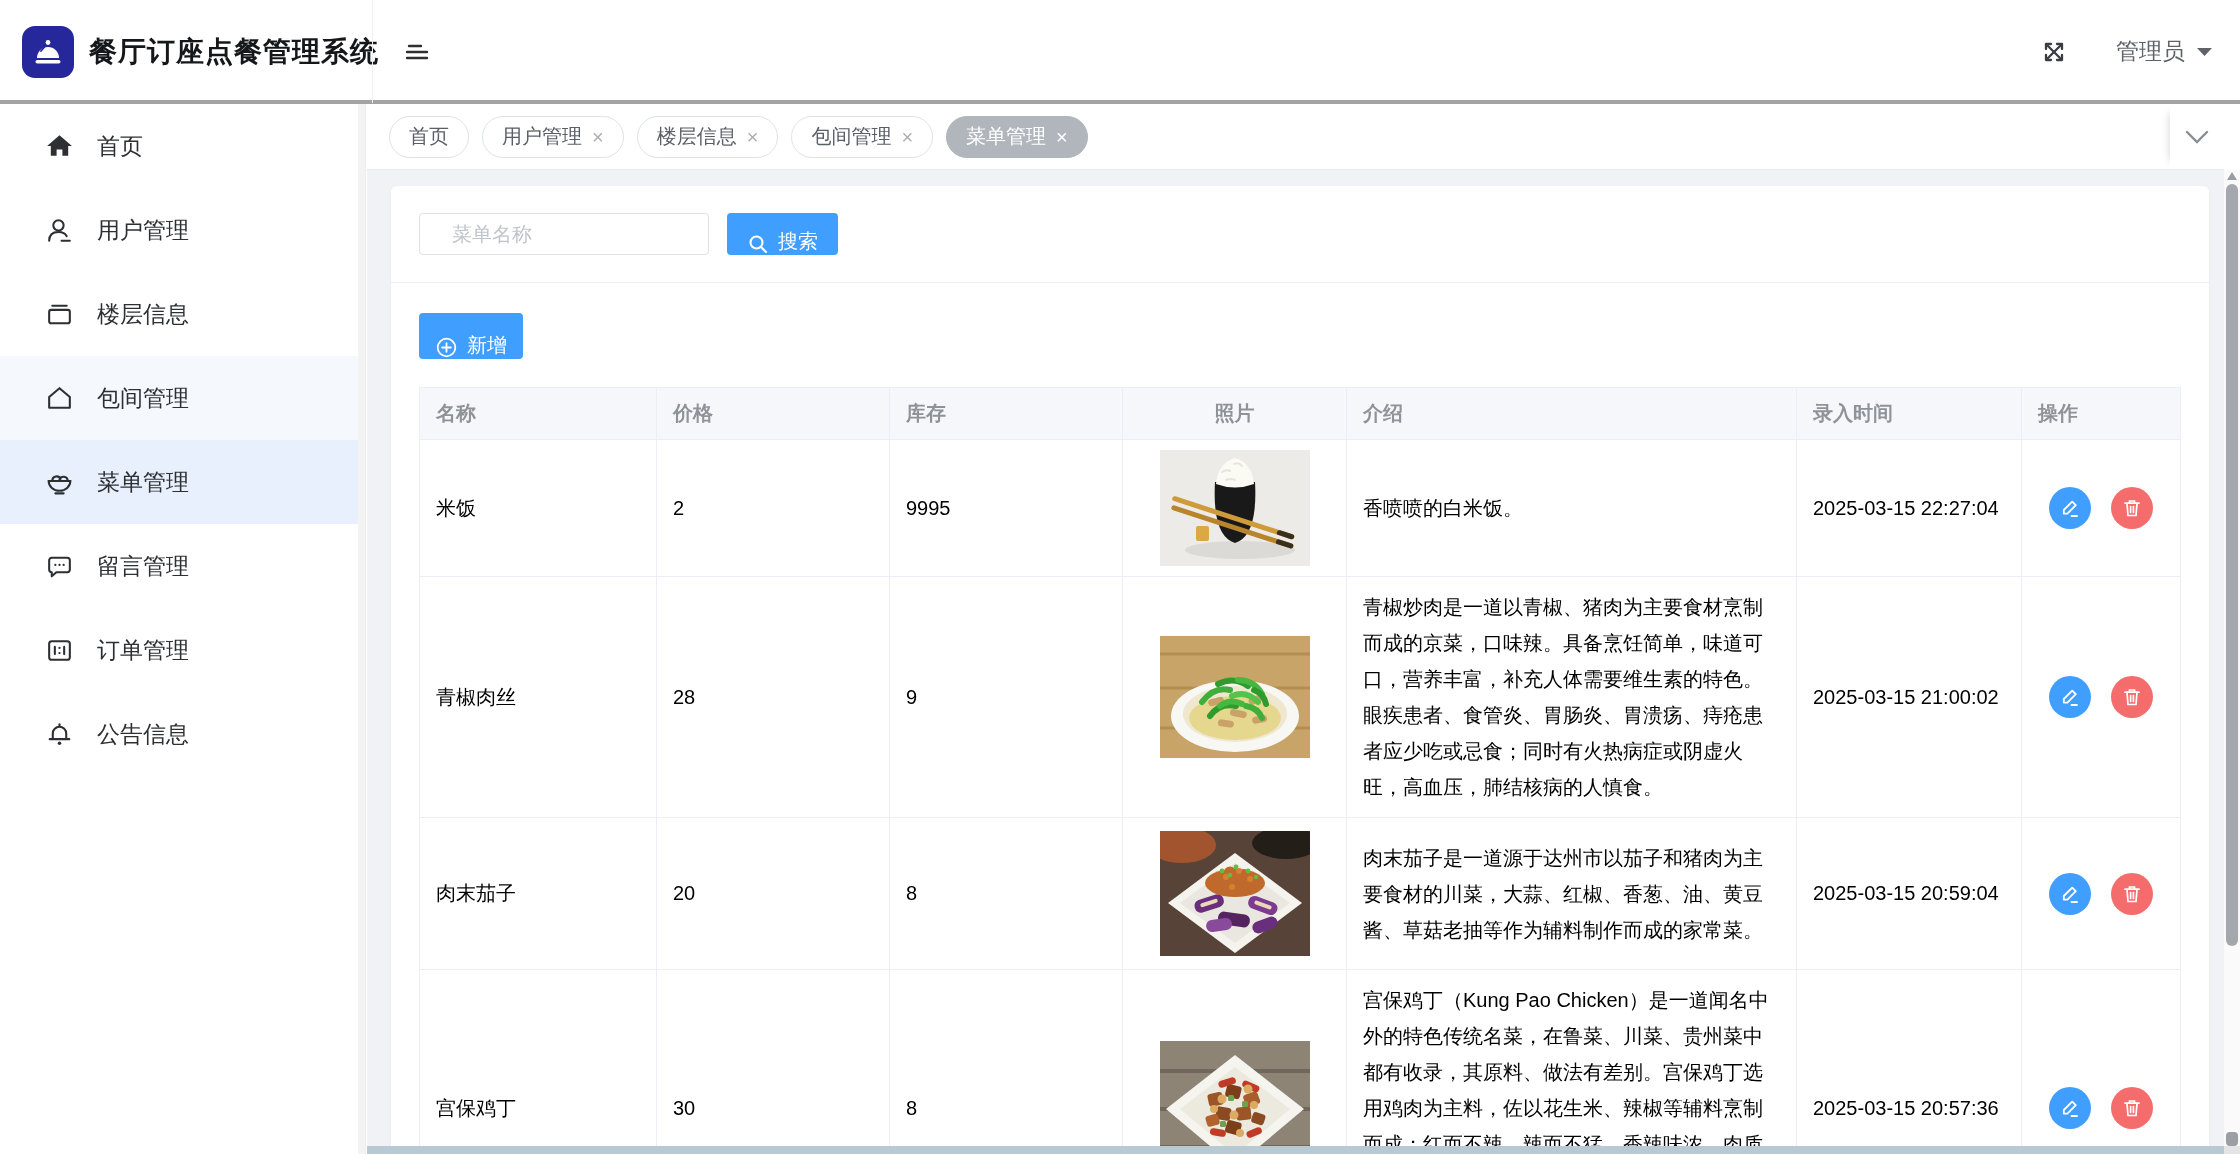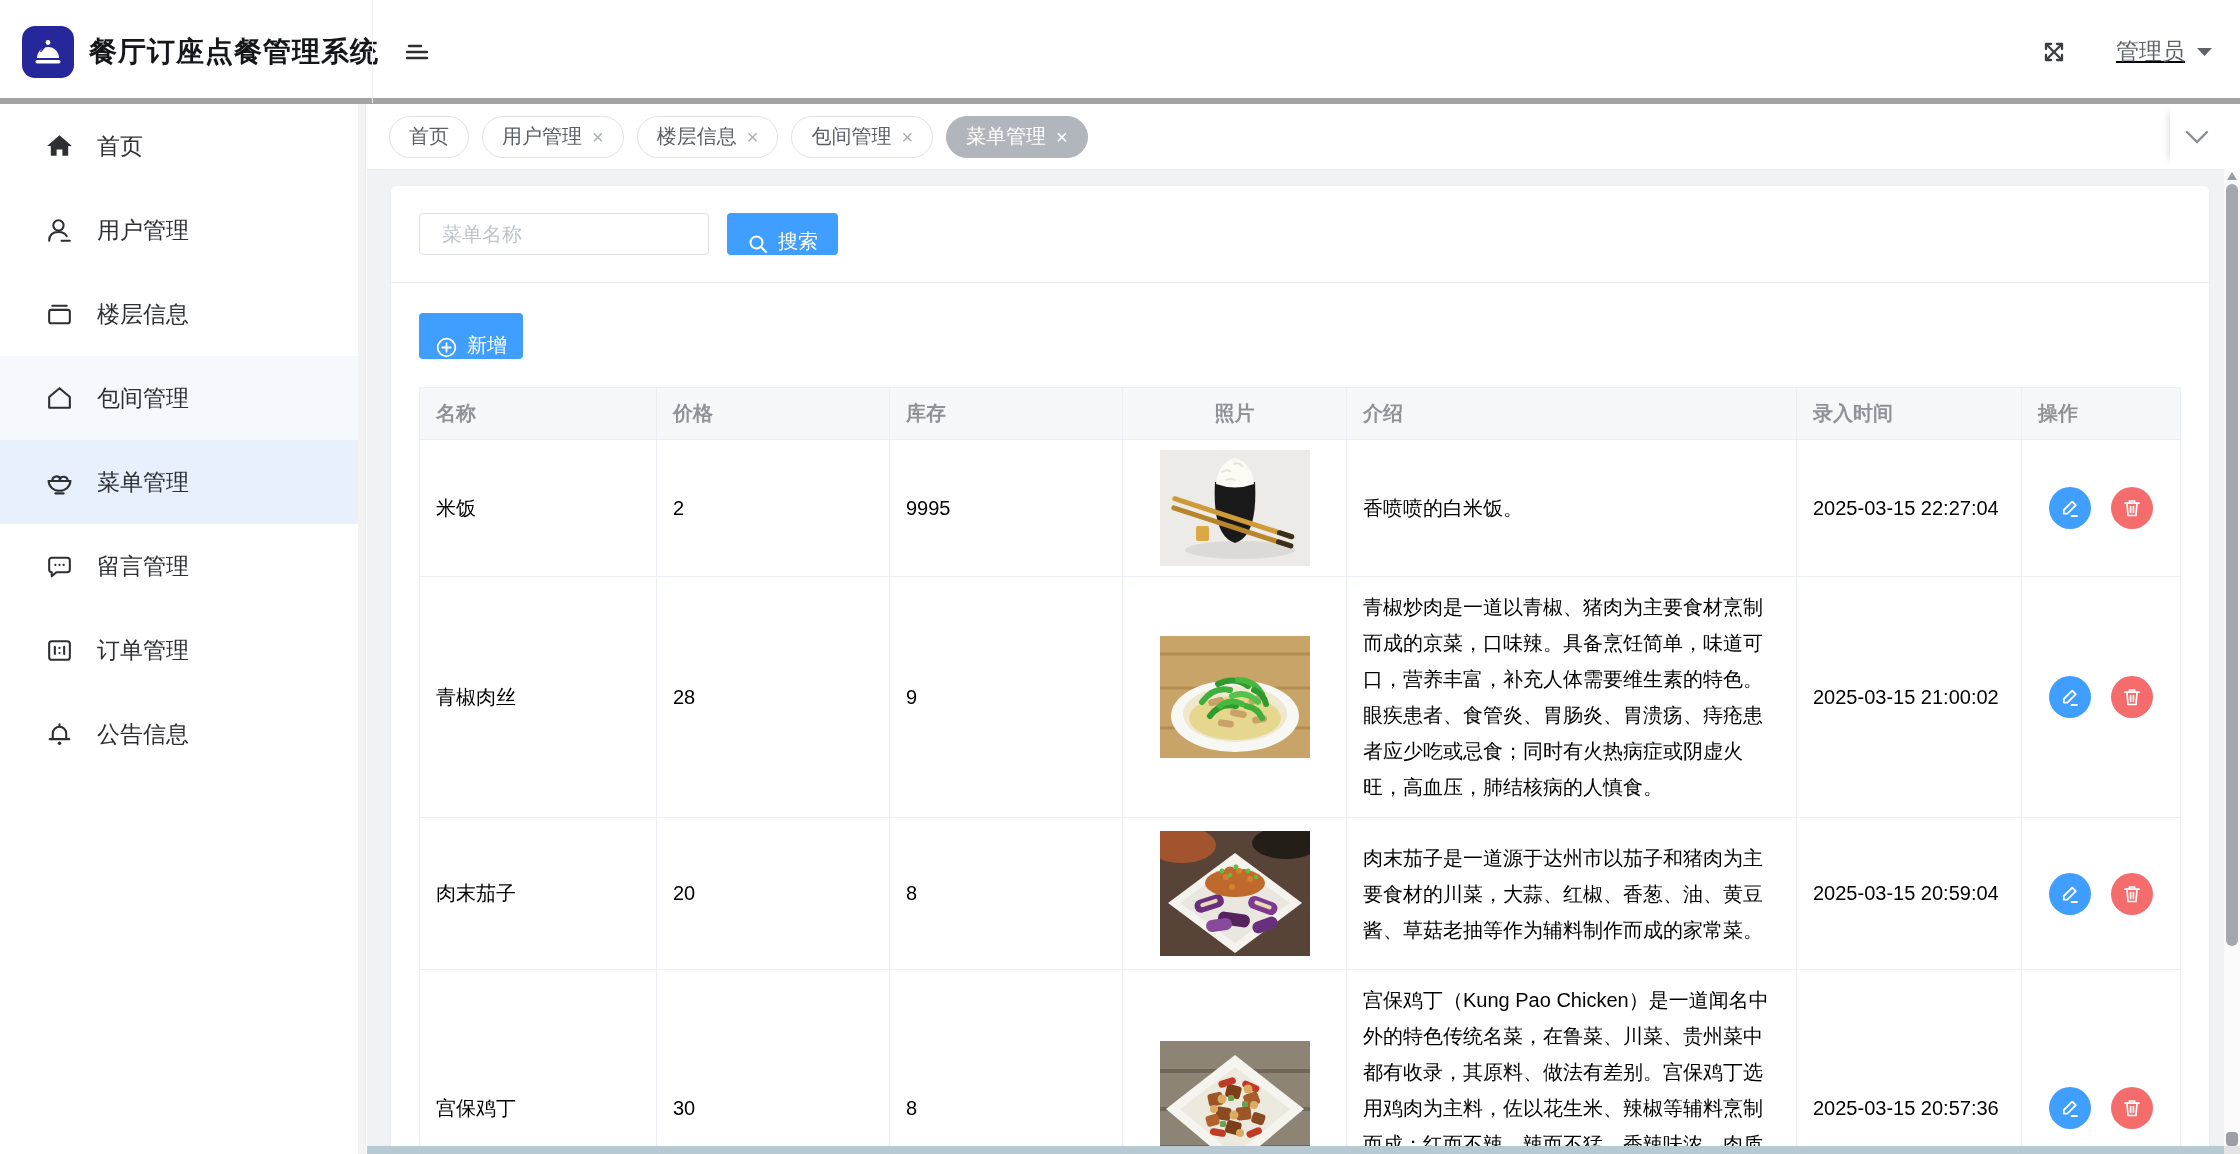--- a/index.html
+++ b/index.html
@@ -1,28 +1,28 @@
 <!DOCTYPE html>
 <html><head>
 <meta charset="utf-8">
 <style>
   * { margin:0; padding:0; box-sizing:border-box; }
   html,body { width:2240px; height:1154px; overflow:hidden; }
   body { font-family:"Liberation Sans","DejaVu Sans",sans-serif; background:#fff; position:relative; }
 
   
   .topbar { position:absolute; left:0; top:0; width:2240px; height:104px; background:#fff;
-            border-bottom:6px solid #a3a3a3; z-index:6; }
+            border-bottom:4px solid #a3a3a3; z-index:6; }
   .logo-wrap { position:absolute; left:22px; top:26px; display:flex; align-items:center; gap:15px; }
   .logo-badge { width:52px; height:52px; border-radius:13px; background:#26279b;
                 display:flex; align-items:center; justify-content:center; }
   .app-title { font-size:28px; font-weight:bold; color:#15171a; letter-spacing:1px; }
   .topbar-divider { position:absolute; left:372px; top:0; width:1px; height:103px; background:#f0f0f0; }
   .hamburger { position:absolute; left:402px; top:37px; width:30px; height:30px; cursor:pointer; }
-  .topbar-right { position:absolute; right:28px; top:0; height:103px; display:flex; align-items:center; gap:46px;text-decoration:underline; }
+  .topbar-right { position:absolute; right:28px; top:0; height:103px; display:flex; align-items:center; gap:46px; }
   .fullscreen-btn { width:32px; height:32px; cursor:pointer; }
   .user-chip { display:flex; align-items:center; gap:12px; cursor:pointer; }
   .user-name { font-size:23px; color:#5f6368; }
 
   
   .sidebar { position:absolute; left:0; top:104px; width:366px; bottom:0; background:#fff;
              border-right:1px solid #ededed; z-index:5; }
   .sidebar::after { content:""; position:absolute; right:0; top:0; bottom:0; width:7px; background:#f3f3f3; }
   .side-item { height:84px; display:flex; align-items:center; padding-left:44px; gap:22px;
                font-size:23px; color:#2d2f33; cursor:pointer; }
@@ -43,21 +43,21 @@
                   display:flex; align-items:center; justify-content:center; cursor:pointer;
                   box-shadow:-8px 0 8px -8px rgba(0,0,0,.18); }
 
   
   .content { position:absolute; left:367px; top:170px; right:16px; bottom:8px; background:#f0f2f5; overflow:hidden; }
   .card { position:absolute; left:24px; top:16px; right:15px; bottom:-90px; background:#fff;
           border-radius:6px; box-shadow:0 1px 3px rgba(0,0,0,.05); }
 
   .search-row { padding:27px 28px 0 28px; display:flex; align-items:center; }
   .search-input { width:290px; height:42px; border:1px solid #dcdfe6; border-radius:4px;
-                  font-size:20px; padding:0 22px; color:#606266; outline:none;
+                  font-size:20px; padding:0 32px; color:#606266; outline:none;
                   font-family:"Liberation Sans","DejaVu Sans",sans-serif; }
   .search-input::placeholder { color:#bfc4cc; }
   .btn-blue { height:42px; background:#409eff; color:#fff; border:none; border-radius:4px;
               font-size:20px; display:inline-flex; align-items:flex-end; gap:9px; padding:0 20px;
               cursor:pointer; font-family:inherit; }
   .search-btn { margin-left:18px; }
   .card-divider { height:1px; background:#eceef3; margin-top:27px; }
   .add-btn { margin:30px 0 0 28px; height:46px; padding:0 16px; }
 
   

